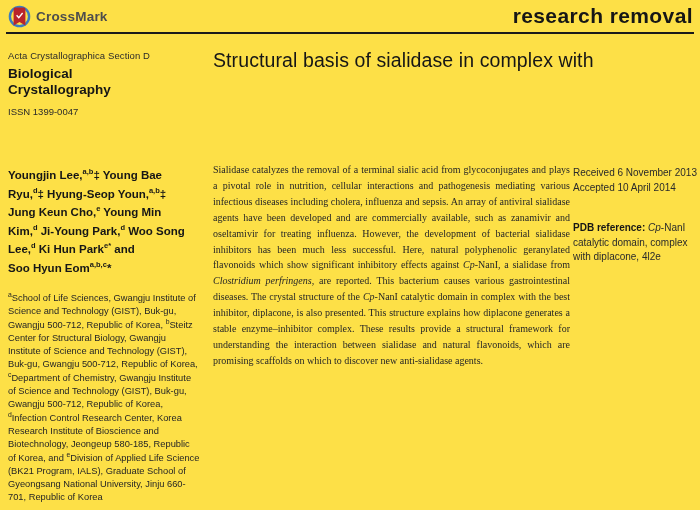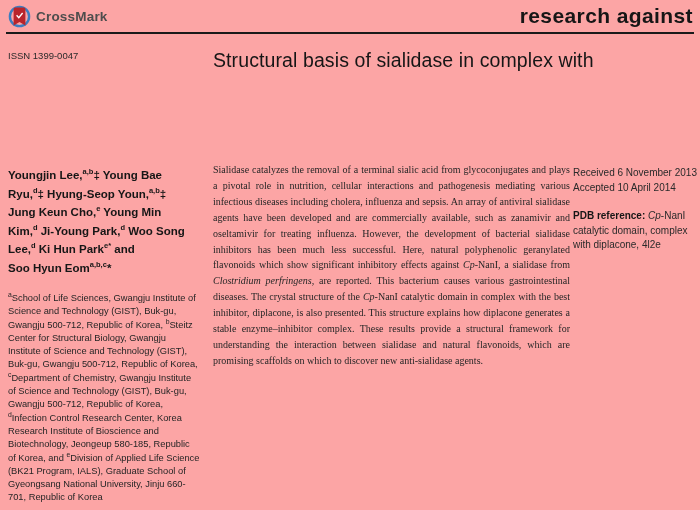--- a/index.html
+++ b/index.html
@@ -1,75 +1,80 @@
 <!DOCTYPE html>
 <html><head>
 <meta charset="utf-8">
 <style>
   html,body{margin:0;padding:0;background:#e8e8e8;}
   .page{
-    position:relative;width:700px;height:510px;background:#fca5a5;
+    position:relative;width:700px;height:510px;background:#fde047;
     font-family:"Liberation Sans",sans-serif;color:#1e1e1e;overflow:hidden;
     margin:0 auto;
   }
   .crossmark{position:absolute;left:8px;top:4px;display:flex;align-items:center;gap:5px;cursor:pointer;}
   .crossmark-label{font-size:13.5px;font-weight:600;color:#4d4d4d;letter-spacing:0.2px;}
   .section-label{
     position:absolute;right:7px;top:4px;font-size:21px;font-weight:bold;
     letter-spacing:0.4px;color:#161616;
   }
   .header-rule{position:absolute;left:6px;right:6px;top:32px;height:2px;background:#1a1a1a;}
   .left-col{position:absolute;left:8px;top:50px;width:196px;}
   .journal-series{font-size:9.5px;color:#2a2a2a;letter-spacing:0.1px;}
   .journal-name{font-size:13.5px;font-weight:bold;line-height:15.5px;margin-top:5px;color:#161616;}
-  .journal-issn{font-size:9.5px;margin-top:0;color:#2a2a2a;}
+  .journal-issn{font-size:9.5px;margin-top:9px;color:#2a2a2a;}
   .authors{
     position:absolute;left:8px;top:166px;width:205px;
     font-size:11.5px;font-weight:bold;line-height:18.5px;color:#161616;
   }
   .authors sup{font-size:7.5px;line-height:0;}
   .affiliations{
     position:absolute;left:8px;top:292px;width:192px;
     font-size:9.3px;line-height:13.3px;color:#252525;
   }
   .affiliations sup{font-size:6.8px;line-height:0;}
   .paper-title{
     position:absolute;left:213px;top:47px;width:484px;
     font-size:19.5px;font-weight:normal;line-height:27px;color:#161616;letter-spacing:0.1px;
   }
   .abstract{
     position:absolute;left:213px;top:162px;width:357px;
     font-family:"Liberation Serif",serif;font-size:10px;line-height:15.9px;
     text-align:justify;color:#262626;
   }
   .info-col{position:absolute;left:573px;top:166px;width:124px;font-size:10px;line-height:14.5px;color:#2a2a2a;}
-  .pdb-ref{margin-top:14px;}
+  .pdb-ref{margin-top:26px;}
   .pdb-ref b{color:#161616;}
   sup{vertical-align:super;}
 </style>
 </head>
 <body>
 
 <div class="page">
 
   <div class="crossmark">
     <span style="display:inline-block;line-height:0;">
       <svg width="23" height="25" viewBox="0 0 23 25">
         <circle cx="11.5" cy="12.5" r="9.6" fill="none" stroke="#3d7dbf" stroke-width="2.4"></circle>
         <path d="M7.2 3.5 h8.6 a1.6 1.6 0 0 1 1.6 1.6 V21.5 l-5.9 -3.4 -5.9 3.4 V5.1 a1.6 1.6 0 0 1 1.6 -1.6 Z" fill="#b9252b"></path>
         <path d="M8.6 11.2 l2.2 2.4 3.8 -4.6" fill="none" stroke="#ffffff" stroke-width="1.4"></path>
       </svg>
     </span>
     <span class="crossmark-label">CrossMark</span>
   </div>
 
-  <div class="section-label">research against</div>
+  <div class="section-label">research removal</div>
   <div class="header-rule"></div>
 
   <div class="left-col">
+    <div class="journal-series">Acta Crystallographica Section D</div>
+    <div class="journal-name">
+      <div>Biological</div>
+      <div>Crystallography</div>
+    </div>
     <div class="journal-issn">ISSN 1399-0047</div>
   </div>
 
   <div class="authors"><span>Youngjin Lee,</span><sup>a,b</sup><span>‡ Young Bae</span><br><span>Ryu,</span><sup>d</sup><span>‡ Hyung-Seop Youn,</span><sup>a,b</sup><span>‡</span><br><span>Jung Keun Cho,</span><sup>e</sup><span> Young Min</span><br><span>Kim,</span><sup>d</sup><span> Ji-Young Park,</span><sup>d</sup><span> Woo Song</span><br><span>Lee,</span><sup>d</sup><span> Ki Hun Park</span><sup>e*</sup><span> and</span><br><span>Soo Hyun Eom</span><sup>a,b,c</sup><span>*</span></div>
 
   <div class="affiliations"><sup>a</sup><span>School of Life Sciences, Gwangju Institute of Science and Technology (GIST), Buk-gu, Gwangju 500-712, Republic of Korea, </span><sup>b</sup><span>Steitz Center for Structural Biology, Gwangju Institute of Science and Technology (GIST), Buk-gu, Gwangju 500-712, Republic of Korea, </span><sup>c</sup><span>Department of Chemistry, Gwangju Institute of Science and Technology (GIST), Buk-gu, Gwangju 500-712, Republic of Korea, </span><sup>d</sup><span>Infection Control Research Center, Korea Research Institute of Bioscience and Biotechnology, Jeongeup 580-185, Republic of Korea, and </span><sup>e</sup><span>Division of Applied Life Science (BK21 Program, IALS), Graduate School of Gyeongsang National University, Jinju 660-701, Republic of Korea</span></div>
 
   <h1 class="paper-title" style="margin:0;"><span>Structural basis of sialidase in complex with</span><br></h1>
 
   <div class="abstract"><span>Sialidase catalyzes the removal of a terminal sialic acid from glycoconjugates and plays a pivotal role in nutrition, cellular interactions and pathogenesis mediating various infectious diseases including cholera, influenza and sepsis. An array of antiviral sialidase agents have been developed and are commercially available, such as zanamivir and oseltamivir for treating influenza. However, the development of bacterial sialidase inhibitors has been much less successful. Here, natural polyphenolic geranylated flavonoids which show significant inhibitory effects against </span><i>Cp</i><span>-NanI, a sialidase from </span><i>Clostridium perfringens</i><span>, are reported. This bacterium causes various gastrointestinal diseases. The crystal structure of the </span><i>Cp</i><span>-NanI catalytic domain in complex with the best inhibitor, diplacone, is also presented. This structure explains how diplacone generates a stable enzyme–inhibitor complex. These results provide a structural framework for understanding the interaction between sialidase and natural flavonoids, which are promising scaffolds on which to discover new anti-sialidase agents.</span></div>

